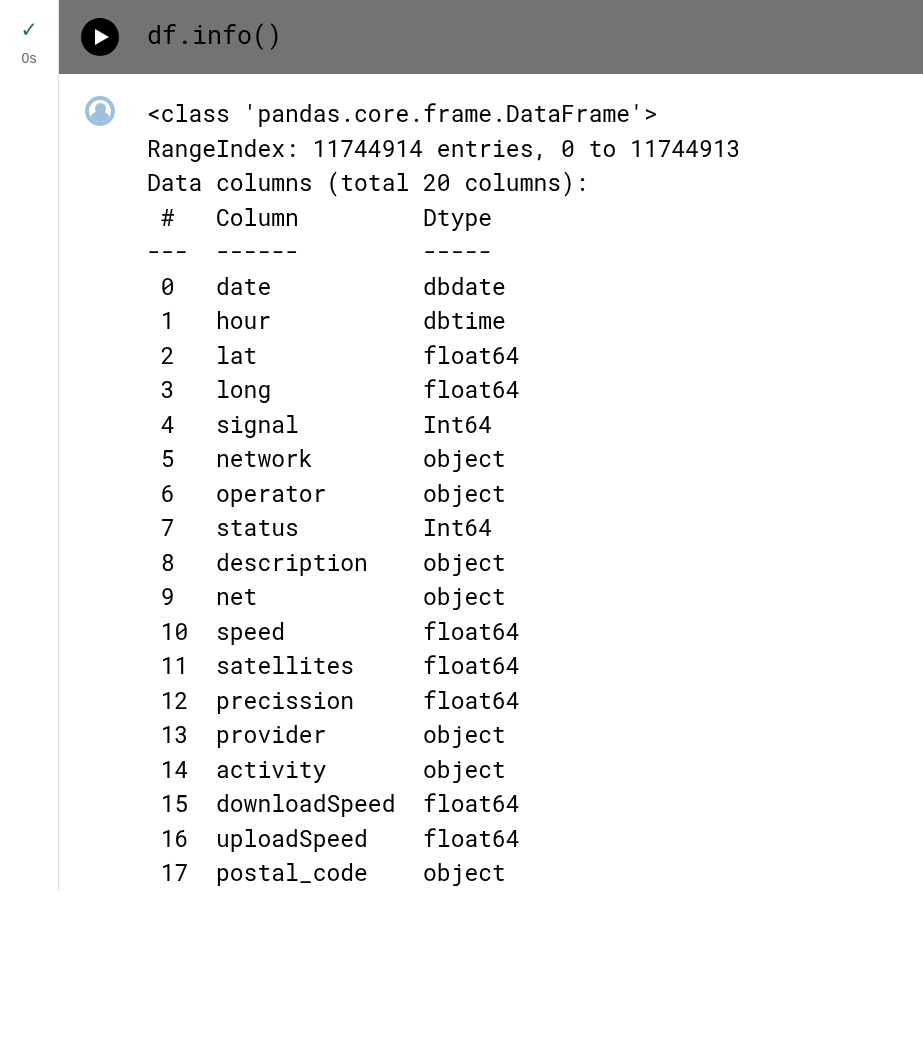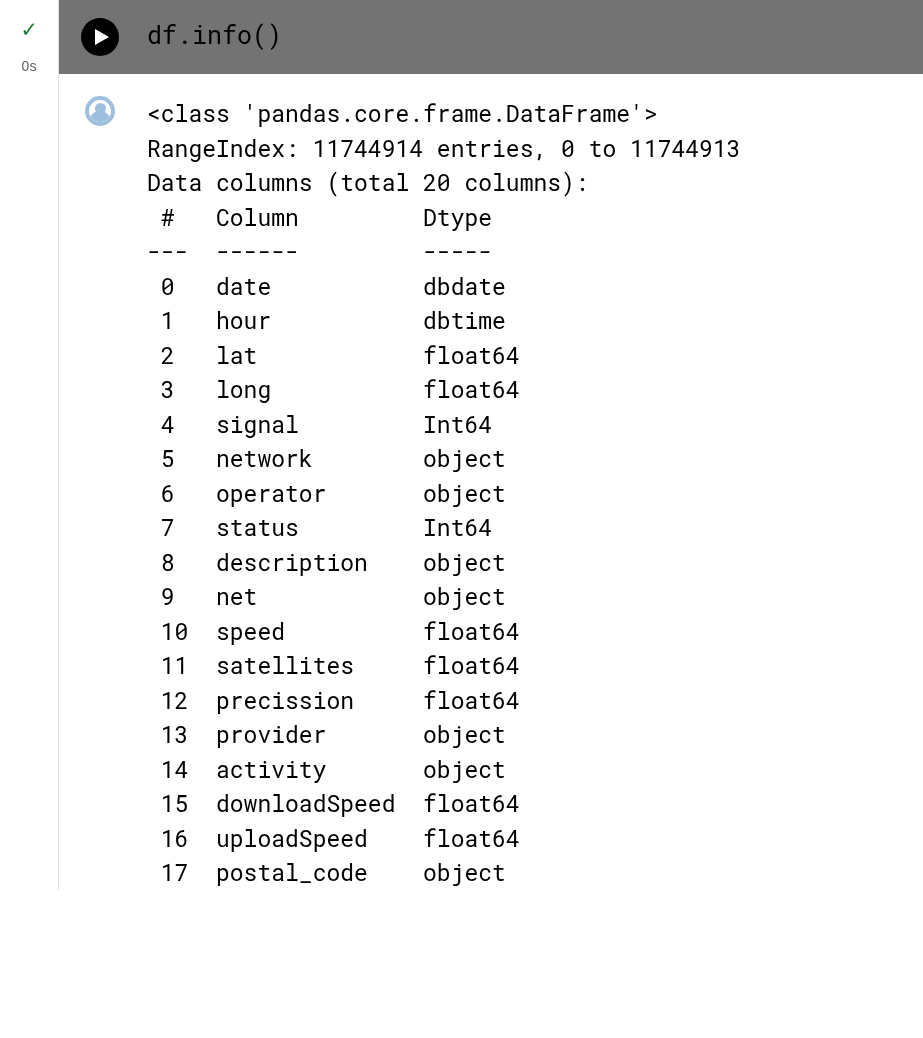--- a/index.html
+++ b/index.html
@@ -31,21 +31,21 @@
     .status-check {
       color: #188038;
       font-size: 24px;
       font-weight: bold;
       line-height: 1;
     }
     .exec-time {
       font-family: Arial, sans-serif;
       font-size: 14px;
       color: #5f6368;
-      margin-top: 18px;
+      margin-top: 10px;
     }
     .cell-body {
       flex: 1;
       display: flex;
       flex-direction: column;
       border-left: 1px solid #e0e0e0;
     }
     .code-row {
       display: flex;
       align-items: flex-start;

